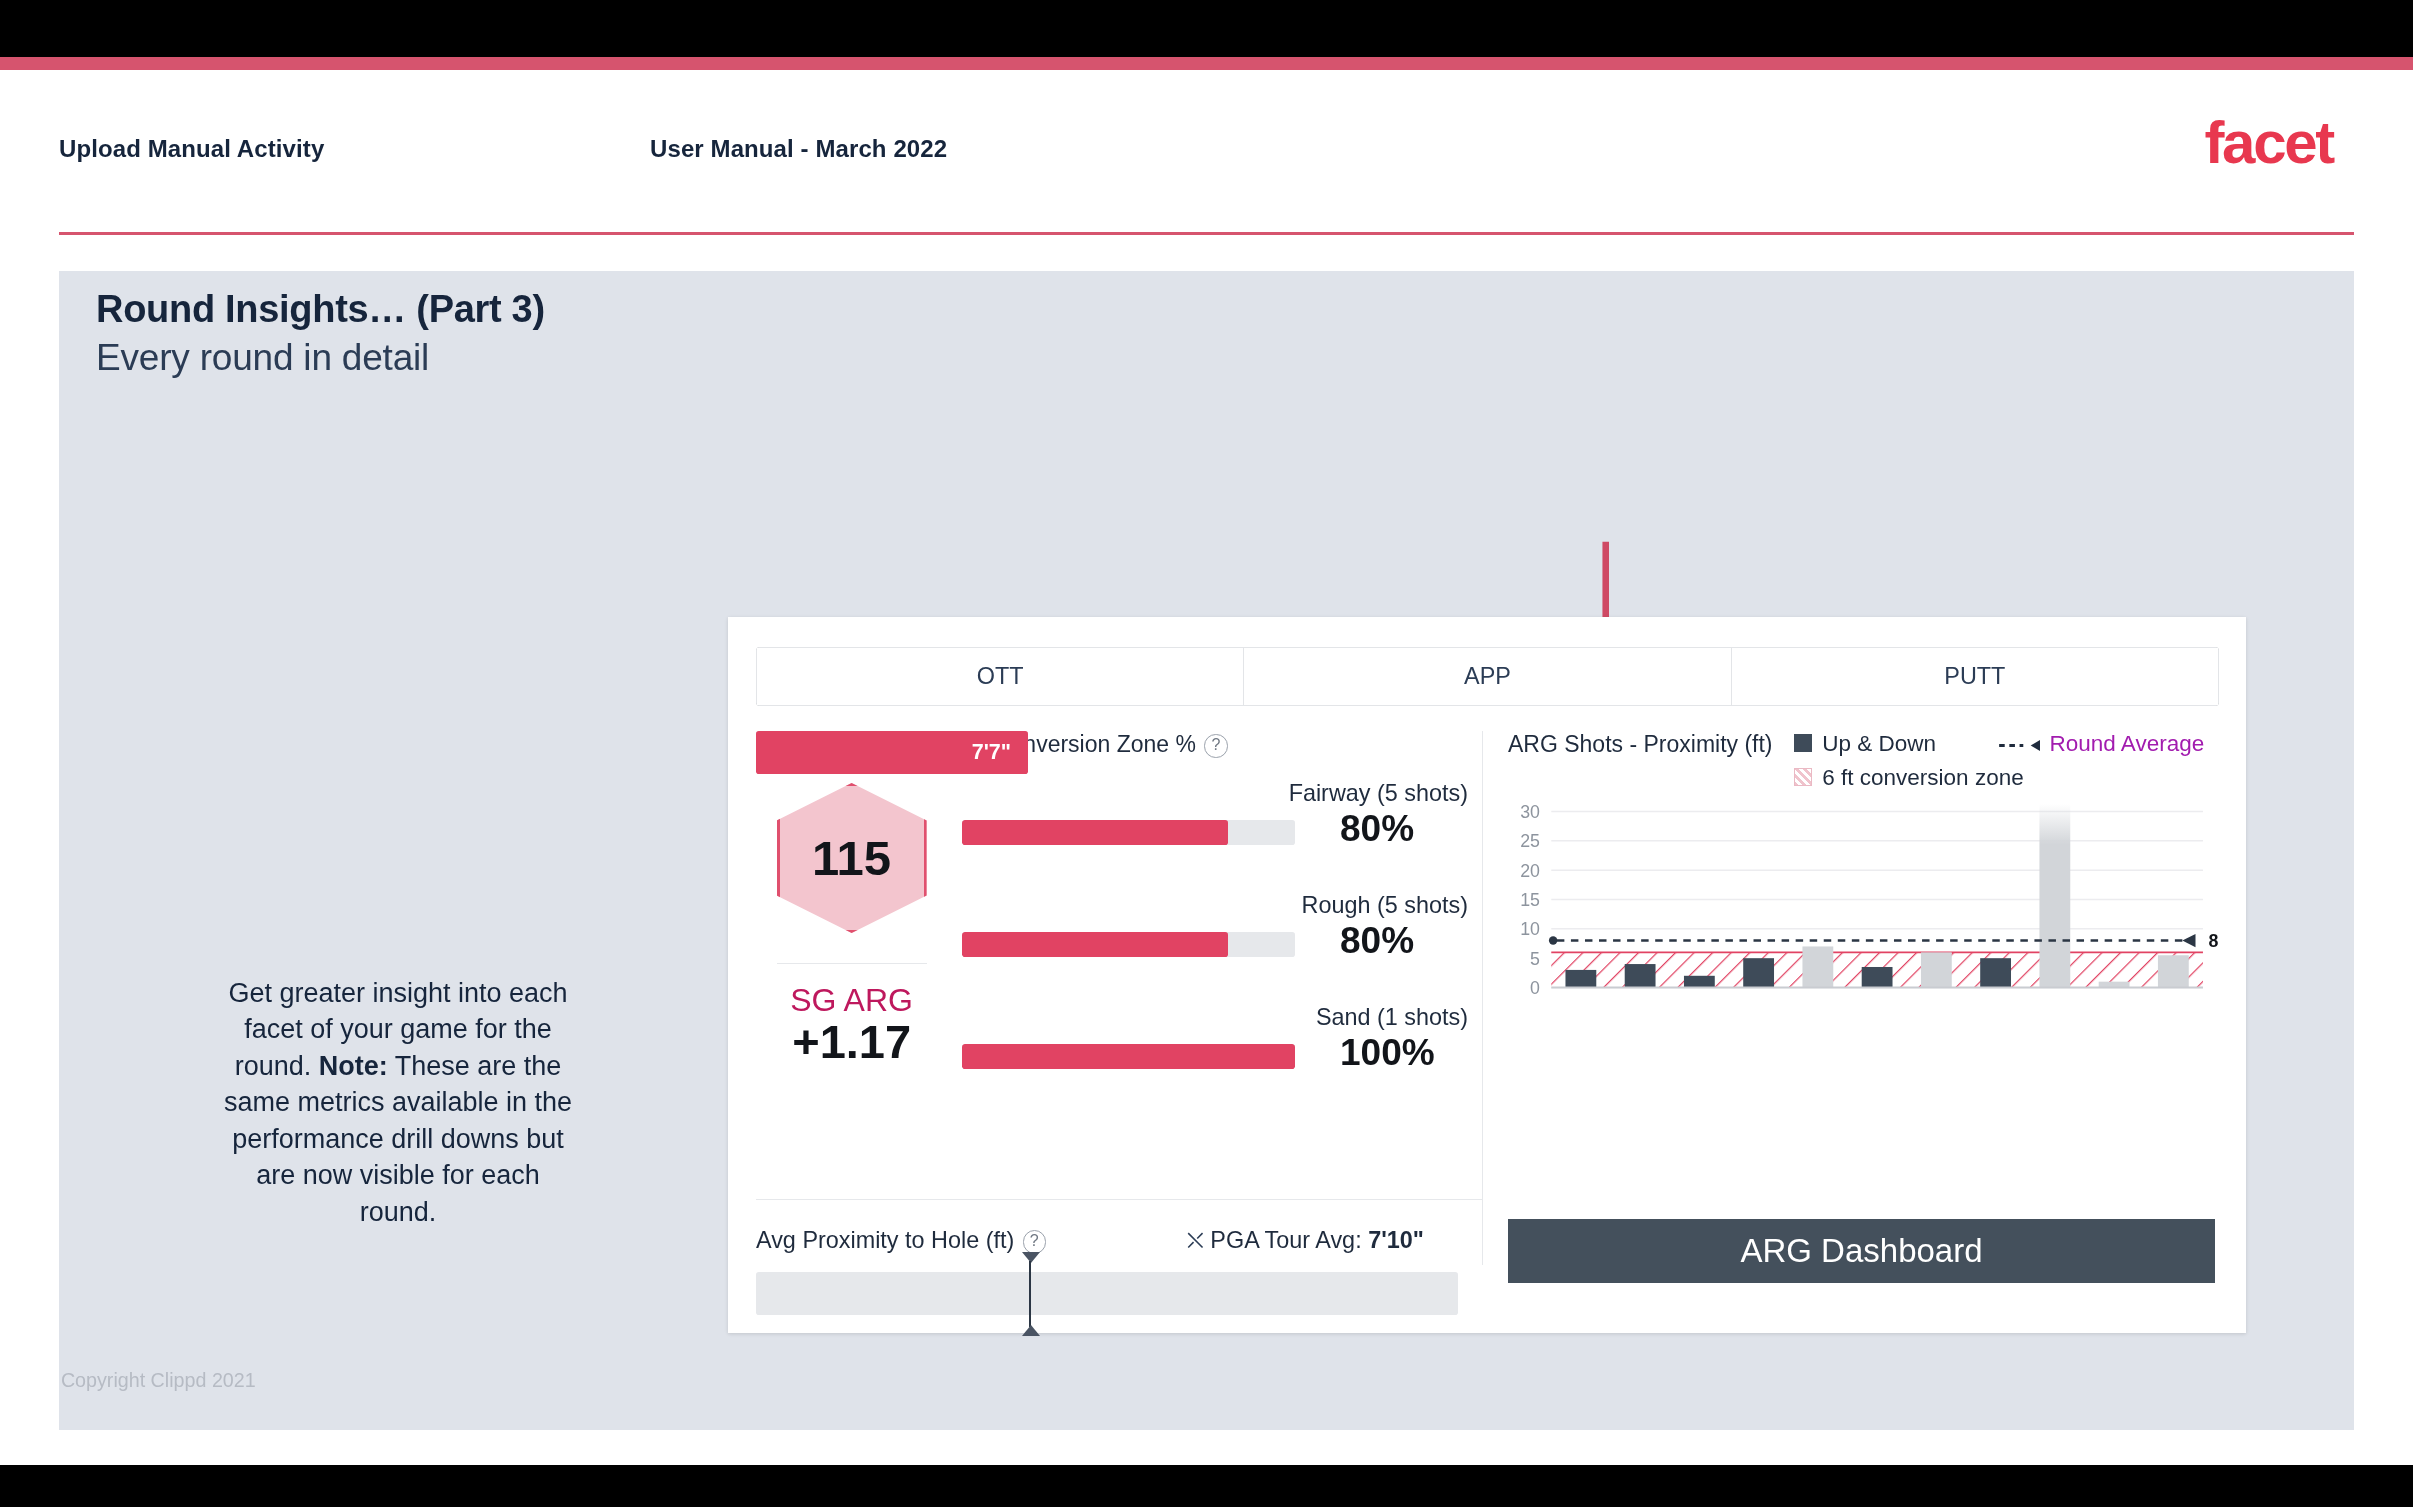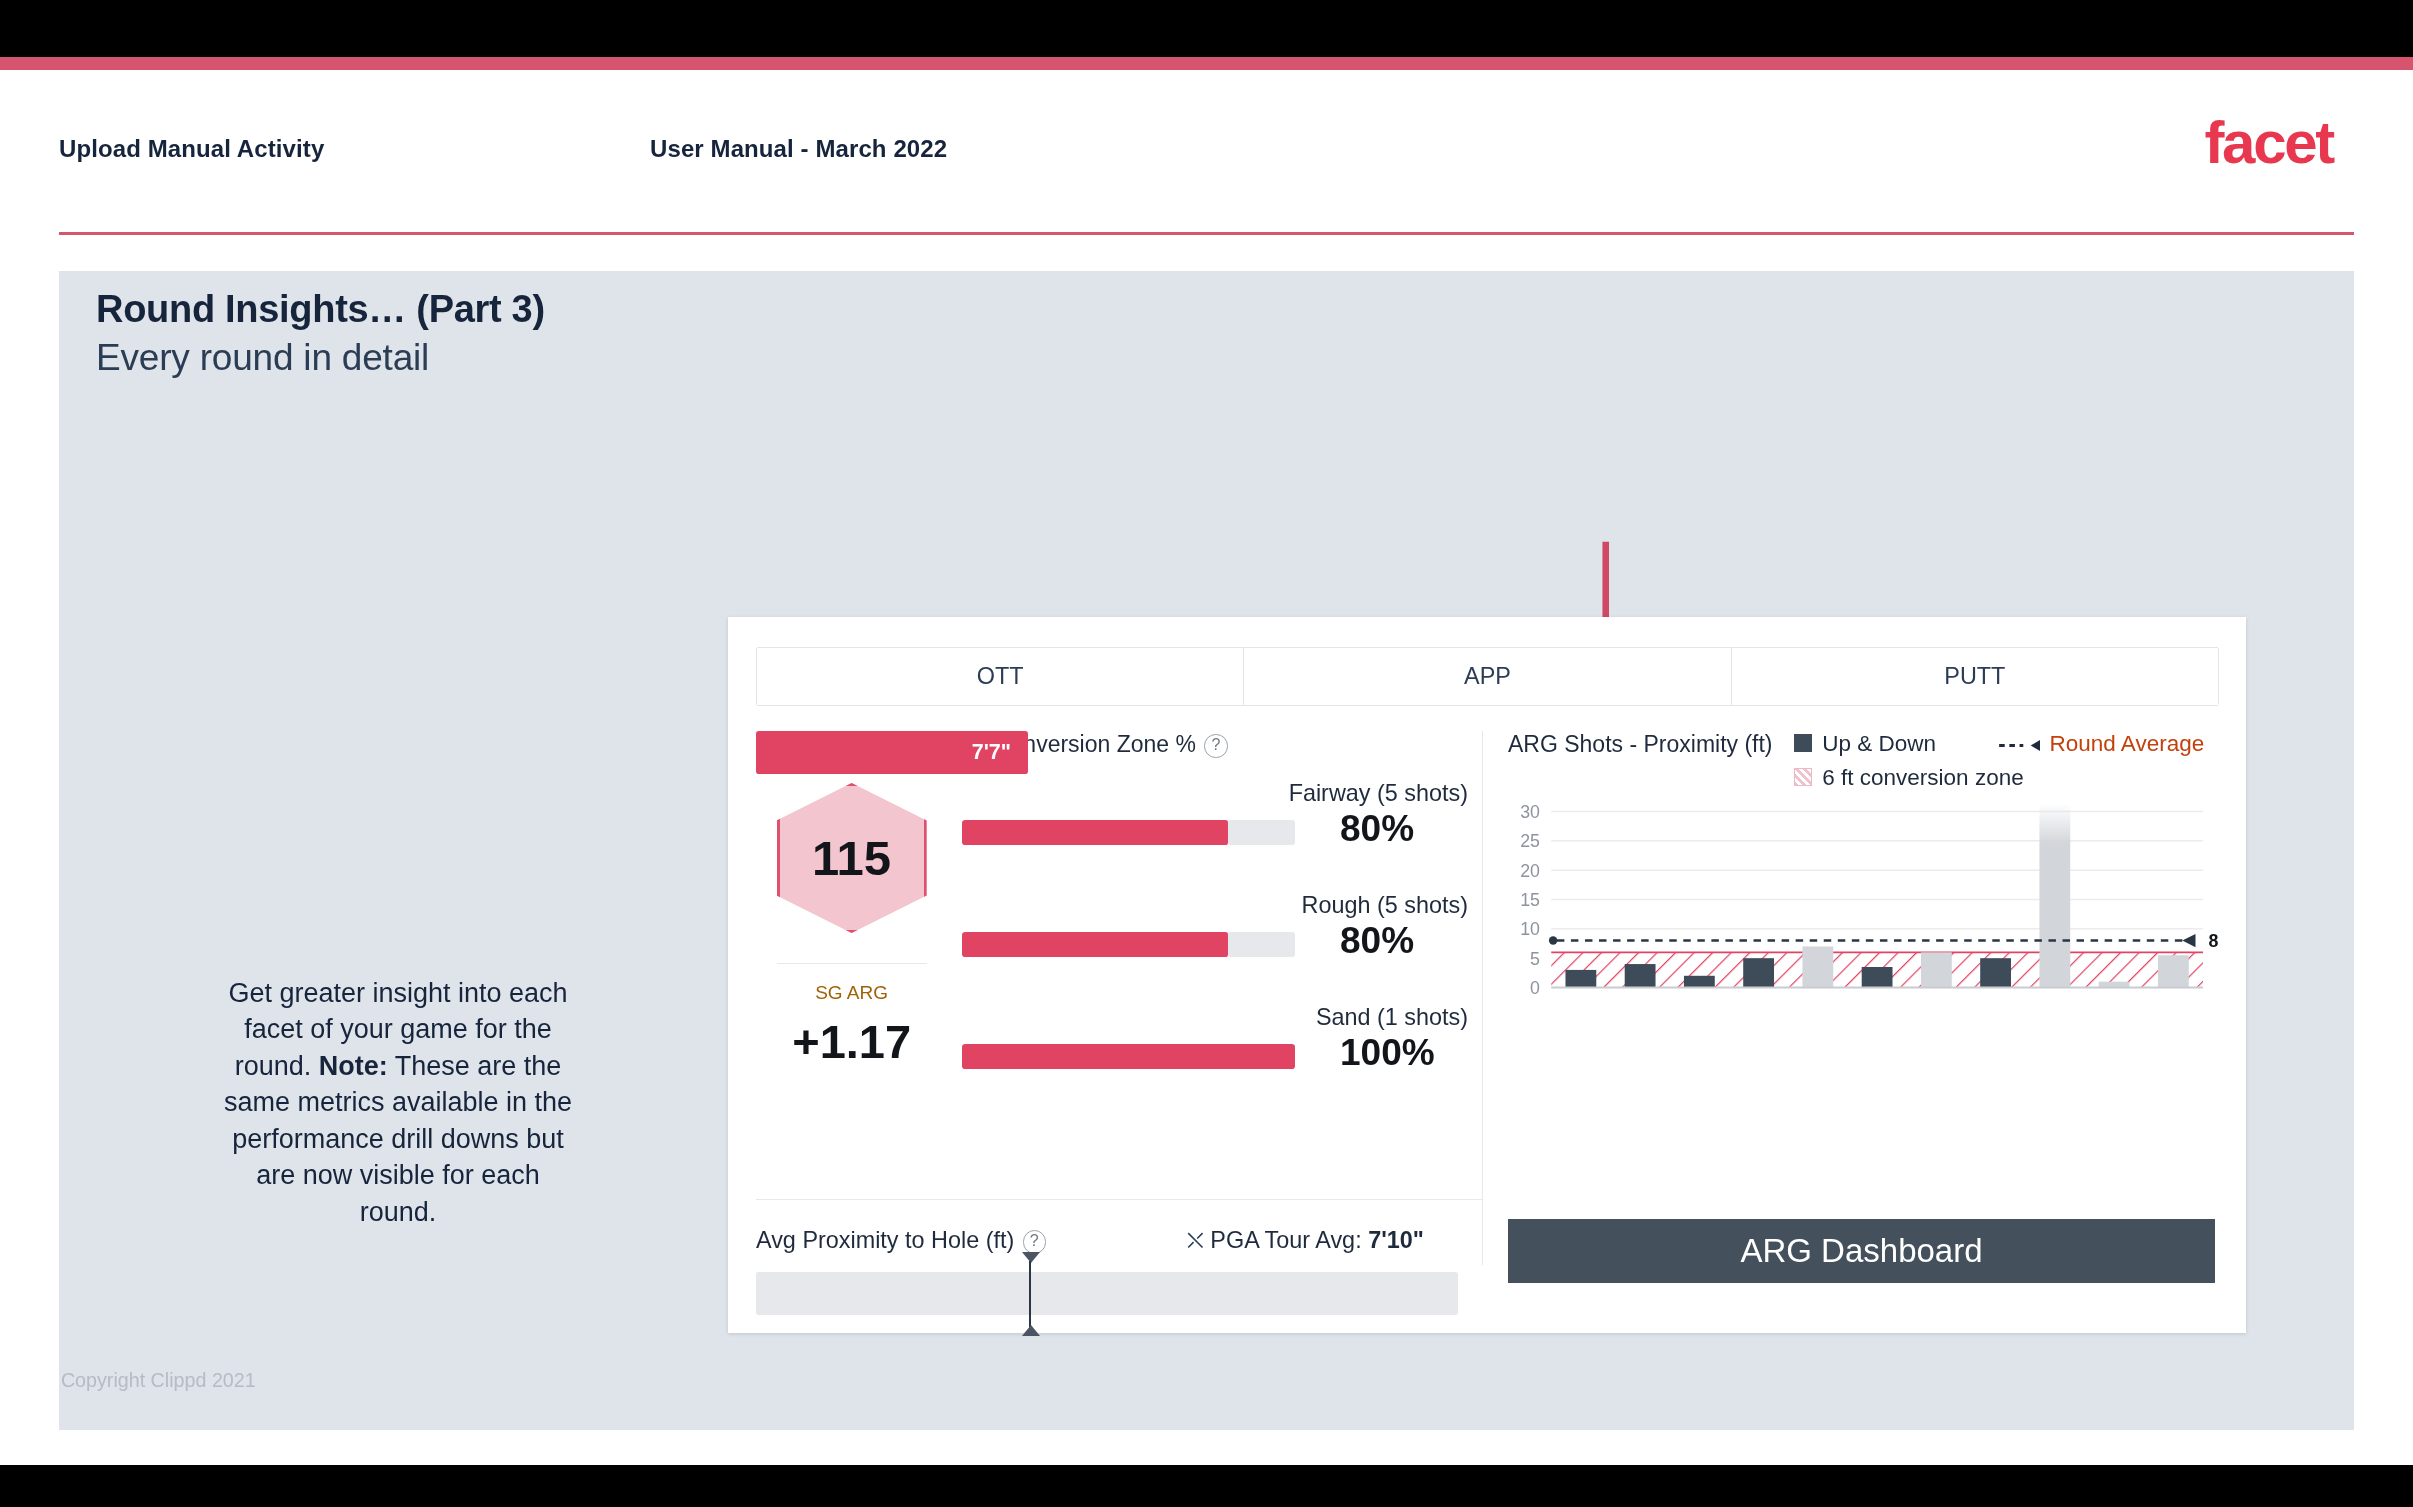--- a/index.html
+++ b/index.html
@@ -63,21 +63,21 @@
            color:#6f7782; font-size:16px; line-height:20.6px; text-align:center; vertical-align:1.9px; margin-left:8.4px; }
 
   .hexwrap { position:absolute; left:20.6px; top:52px; width:150px; height:150px; }
   .hex { width:150px; height:150px; background:#f3c5ce; border:3.7px solid #e0506e;
          clip-path: polygon(50% 0%, 100% 25%, 100% 75%, 50% 100%, 0% 75%, 0% 25%);
          display:flex; align-items:center; justify-content:center;
          font-size:49px; font-weight:600; color:#111; }
   .hex-inner { position:absolute; inset:0; display:flex; align-items:center; justify-content:center;
          font-size:49px; font-weight:600; color:#12151a; }
   .sg-div { position:absolute; left:20.6px; top:232px; width:150px; height:1.4px; background:#e6e8eb; }
-  .sg-lbl { position:absolute; left:20.6px; top:251px; width:150px; text-align:center; font-size:19px; color:#a16207; }
+  .sg-lbl { position:absolute; left:20.6px; top:251px; width:150px; text-align:center; font-size:32px; color:#be185d; }
   .sg-val { position:absolute; left:11.2px; top:283px; width:169px; text-align:center; font-size:47px; font-weight:600; color:#12151a; }
 
   .czrow { position:absolute; left:206px; width:506px;text-align:right; }
   .cz-name { font-size:23.4px; color:#1f2b3d; }
   .cz-track { margin-top:13px; width:333px; height:25px; background:#e6e8eb; border-radius:2.8px; overflow:hidden; }
   .cz-fill { height:100%; background:#e0days; }
   .cz-fill { height:100%; background:#e14363; border-radius:2.8px; }
   .cz-pct { position:absolute; left:378px; top:28px; font-size:37px; font-weight:700; color:#12151a; }
 
   .lp-hr { position:absolute; left:0; top:468px; width:726px; height:1.4px; background:#e6e8eb; }
@@ -94,21 +94,21 @@
   .prox-tri-top { position:absolute; left:266px; top:521px; width:0; height:0;
         border-left:9.4px solid transparent; border-right:9.4px solid transparent; border-top:11.2px solid #4a5463; }
   .prox-tri-bot { position:absolute; left:266px; top:594px; width:0; height:0;
         border-left:9.4px solid transparent; border-right:9.4px solid transparent; border-bottom:11.2px solid #4a5463; }
 
   
   .rp { position:absolute; left:780px; top:114px; width:712px; }
   .rp-title { position:absolute; left:0; top:0; font-size:23px; color:#1f2b3d; white-space:nowrap;}
   .lg1 { position:absolute; left:286px; top:0; font-size:22.5px; color:#1f2b3d; white-space:nowrap;}
   .lg-sw { display:inline-block; width:18px; height:18px; background:#3e4b59; margin-right:10.3px; vertical-align:-0.9px;}
-  .lg2 { position:absolute; left:491px; top:0; font-size:22.5px; color:#c2410c; white-space:nowrap;}
+  .lg2 { position:absolute; left:491px; top:0; font-size:22.5px; color:#a21caf; white-space:nowrap;}
   .lg3 { position:absolute; left:286px; top:34px; font-size:22.5px; color:#1f2b3d; white-space:nowrap;}
   .lg-hatch { display:inline-block; width:18px; height:18px; margin-right:10.3px; vertical-align:-0.9px;
     background: repeating-linear-gradient(45deg,#f0c3cc 0 2.8px,#fff 2.8px 5.6px); border:0.9px solid #eab9c4;}
 
   .chart { position:absolute; left:0; top:73px; width:712px; height:206px; }
   .dash-btn { position:absolute; left:0; top:488px; width:707px; height:64px; background:#44505c;
               display:flex; align-items:center; justify-content:center; color:#fff; font-size:33px; cursor:pointer; }
 </style>
 </head>
 <body>

